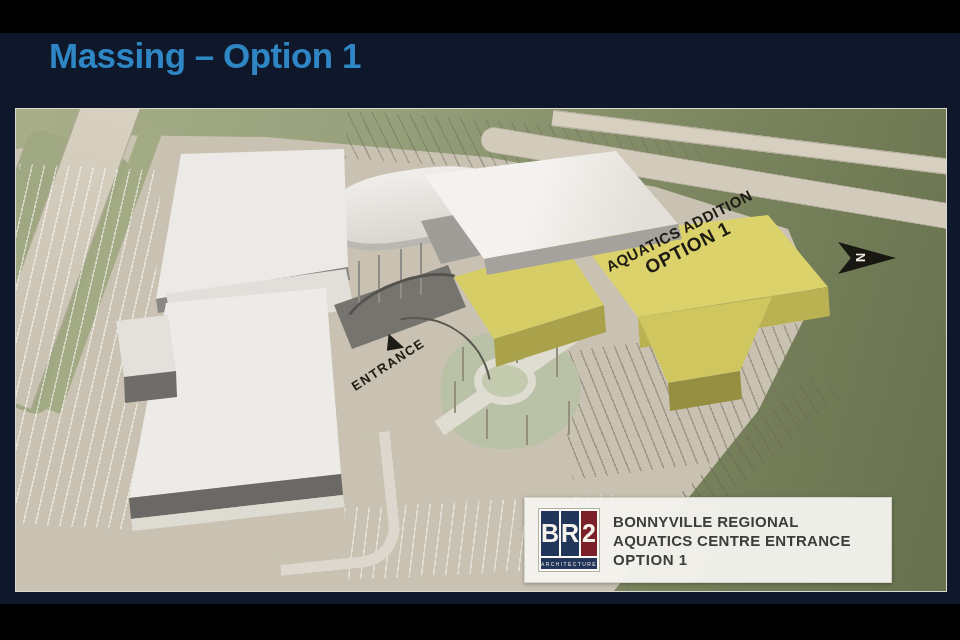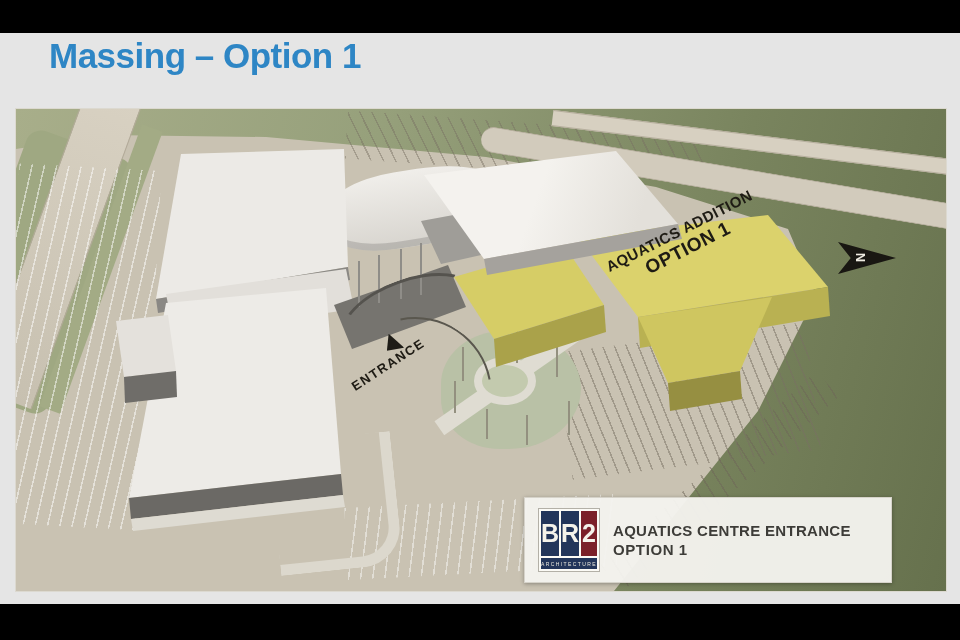--- a/index.html
+++ b/index.html
@@ -1,16 +1,16 @@
 <!DOCTYPE html>
 <html><head>
 <meta charset="utf-8">
 <style>
   html,body{margin:0;padding:0;background:#fff;}
-  .screen{position:relative;width:960px;height:640px;background:#e5e5e5;overflow:hidden;
+  .screen{position:relative;width:960px;height:640px;background:#0f172a;overflow:hidden;
           font-family:"Liberation Sans",sans-serif;}
   .abs{position:absolute;}
   .fill{position:absolute;left:0;top:0;width:930px;height:482px;}
   .letterbox{position:absolute;left:0;width:960px;background:#000;}
   .page-title{position:absolute;left:49px;top:36px;font-size:35px;font-weight:bold;
               color:#2E86C5;letter-spacing:-0.5px;}
   .stage{position:absolute;left:15px;top:108px;width:930px;height:482px;overflow:hidden;
          background:#c9c2b2;border:1px solid #dcd9d0;}
   .pole{position:absolute;width:2px;background:#93907f;}
   .label-rot{position:absolute;font-weight:bold;color:#1e1b14;white-space:nowrap;}
@@ -130,19 +130,20 @@
     </div>
 
     <div class="tblock">
       <div class="logo">
         <div class="cell" style="background:#22355a;">B</div>
         <div class="cell" style="background:#22355a;">R</div>
         <div class="cell" style="background:#7b2029;">2</div>
         <div class="bar">ARCHITECTURE</div>
       </div>
       <div class="tlines">
+        <div>BONNYVILLE REGIONAL</div>
         <div>AQUATICS CENTRE ENTRANCE</div>
         <div style="letter-spacing:0.6px;">OPTION 1</div>
       </div>
     </div>
 
   </div>
 </div>
 
 </body></html>

